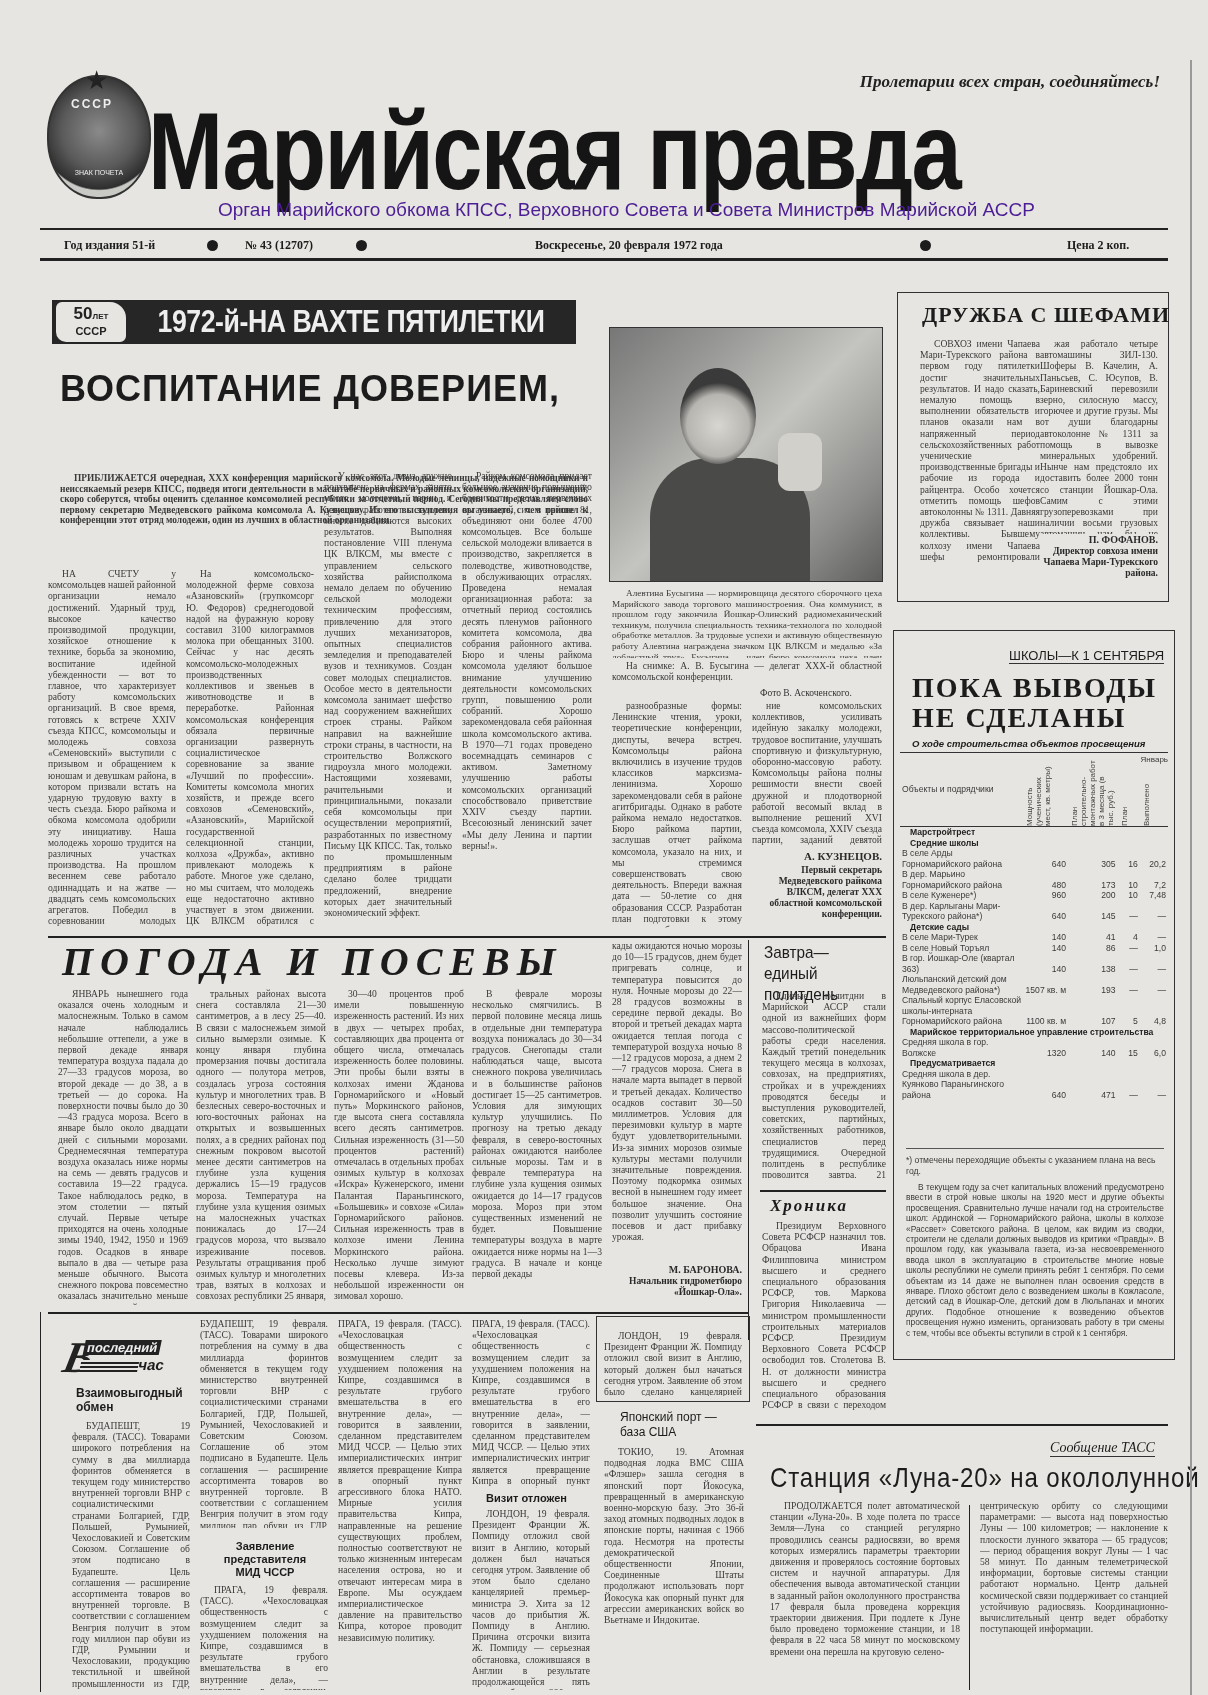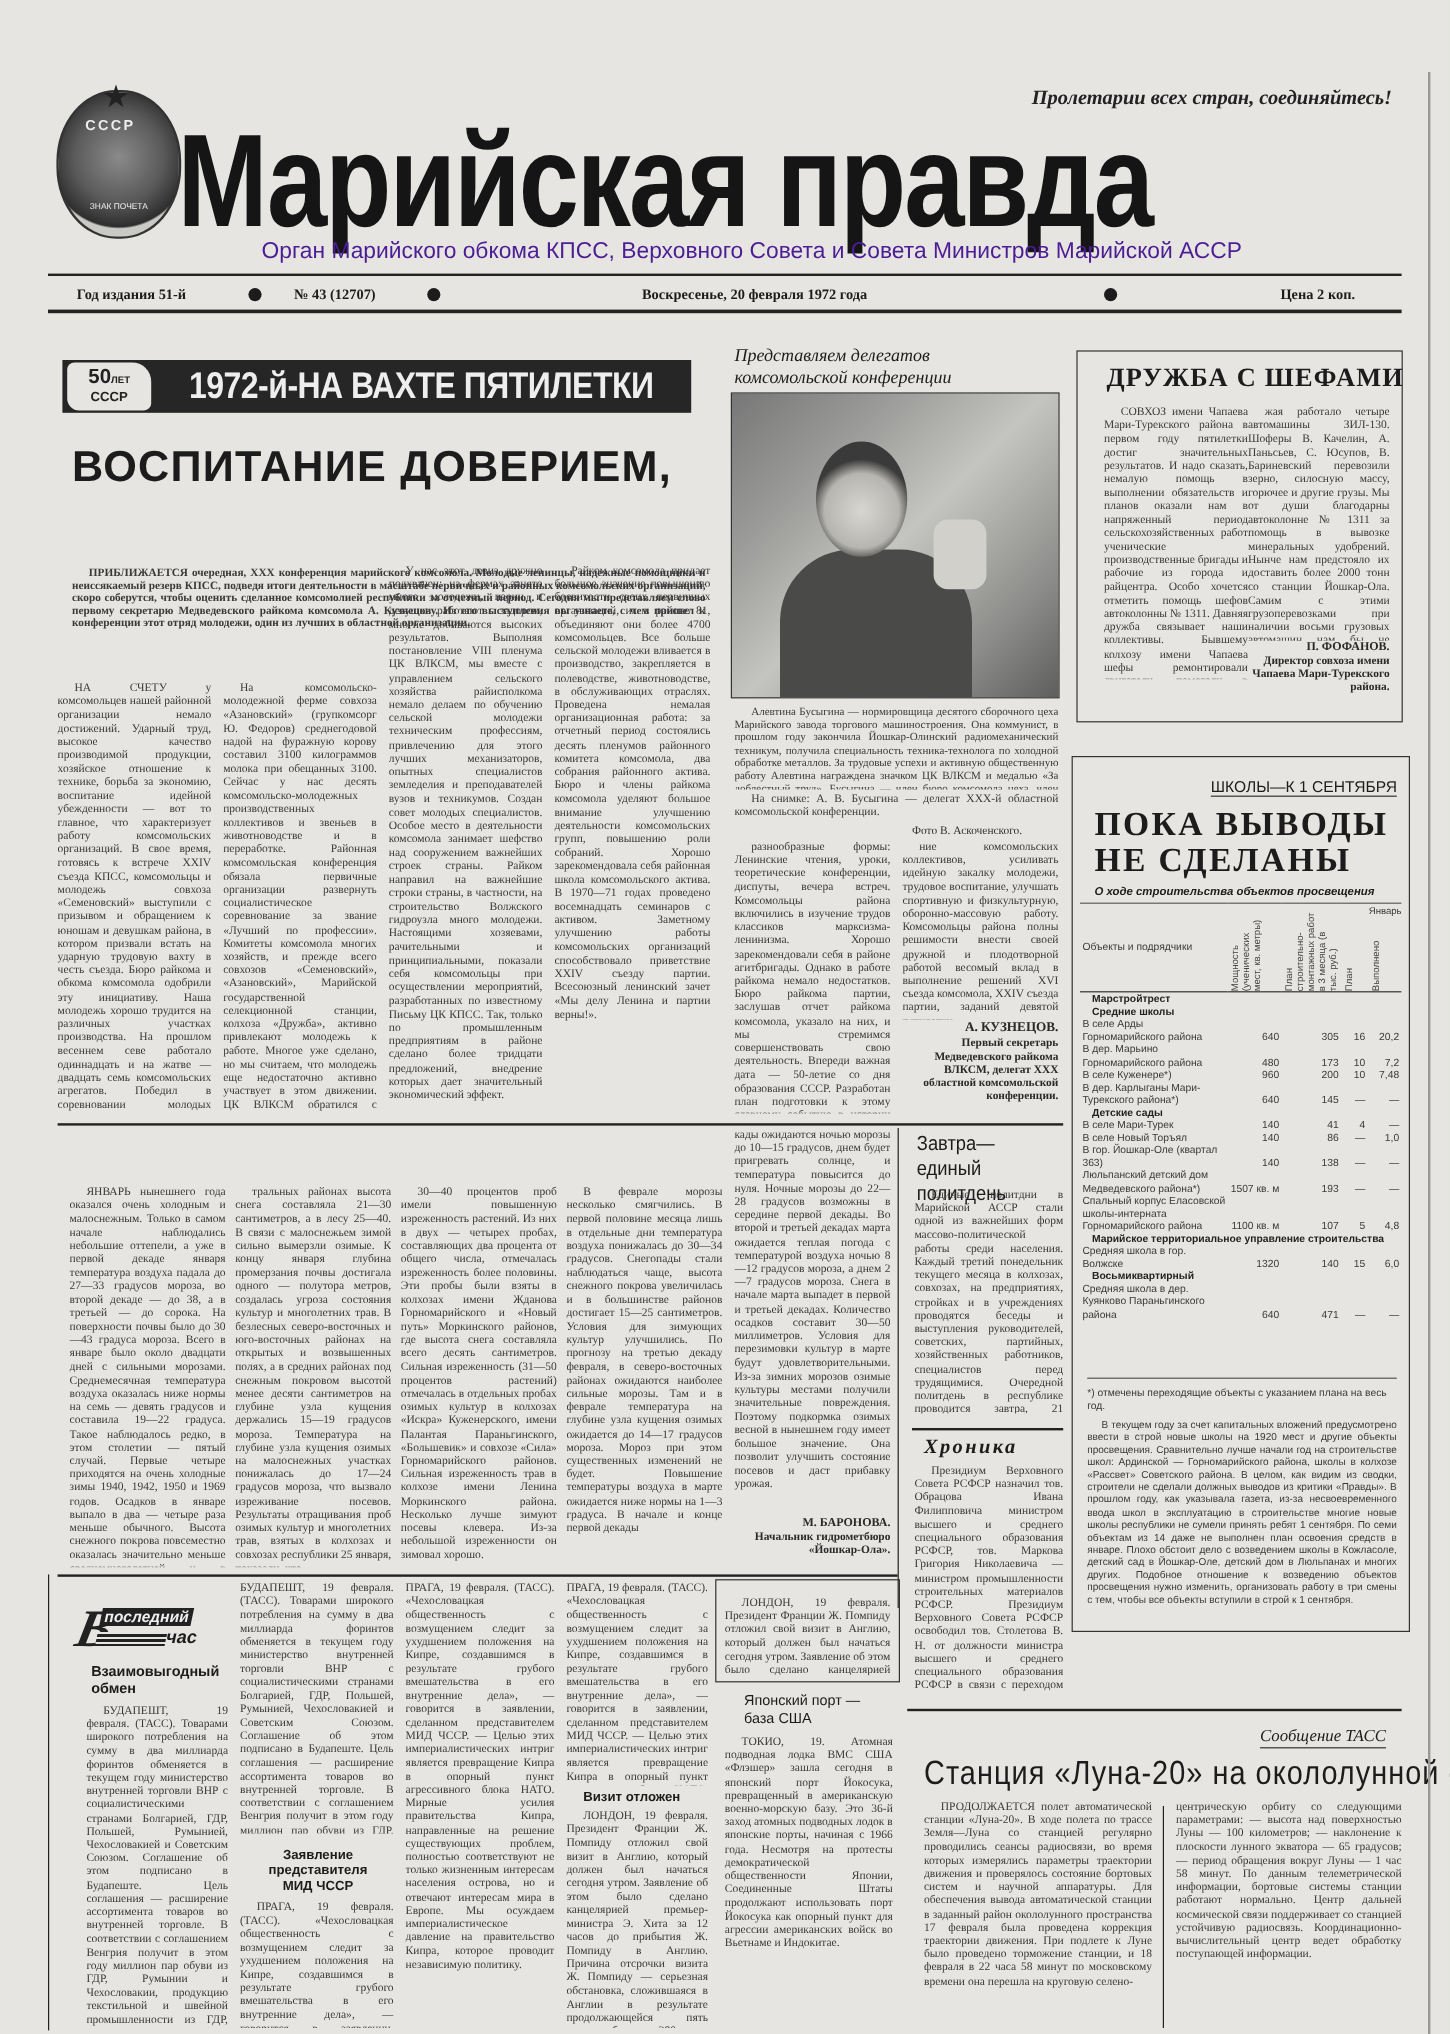--- a/index.html
+++ b/index.html
@@ -75,21 +75,20 @@
   <div class="col body-text" style="left:186px;top:568px;width:128px;height:360px;">
       <p>На комсомольско-молодежной ферме совхоза «Азановский» (групкомсорг Ю. Федоров) среднегодовой надой на фуражную корову составил 3100 килограммов молока при обещанных 3100. Сейчас у нас десять комсомольско-молодежных производственных коллективов и звеньев в животноводстве и в переработке. Районная комсомольская конференция обязала первичные организации развернуть социалистическое соревнование за звание «Лучший по профессии». Комитеты комсомола многих хозяйств, и прежде всего совхозов «Семеновский», «Азановский», Марийской государственной селекционной станции, колхоза «Дружба», активно привлекают молодежь к работе. Многое уже сделано, но мы считаем, что молодежь еще недостаточно активно участвует в этом движении. ЦК ВЛКСМ обратился с призывом по-боевому подготовиться к проведению всесоюзных смотров «Животноводство — ударное дело комсомола».</p>
     </div>
   <div class="col body-text" style="left:324px;top:470px;width:128px;height:458px;">
       <p>У нас этот девиз дружно подхвачен: на фермах занято много молодежи, парни и девушки работают с задором, многие добиваются высоких результатов. Выполняя постановление VIII пленума ЦК ВЛКСМ, мы вместе с управлением сельского хозяйства райисполкома немало делаем по обучению сельской молодежи техническим профессиям, привлечению для этого лучших механизаторов, опытных специалистов земледелия и преподавателей вузов и техникумов. Создан совет молодых специалистов. Особое место в деятельности комсомола занимает шефство над сооружением важнейших строек страны. Райком направил на важнейшие строки страны, в частности, на строительство Волжского гидроузла много молодежи. Настоящими хозяевами, рачительными и принципиальными, показали себя комсомольцы при осуществлении мероприятий, разработанных по известному Письму ЦК КПСС. Так, только по промышленным предприятиям в районе сделано более тридцати предложений, внедрение которых дает значительный экономический эффект.</p>
     </div>
   <div class="col body-text" style="left:462px;top:470px;width:130px;height:458px;">
       <p>Райком комсомола придает большое значение повышению боевитости своих первичных организаций, их в районе 81, объединяют они более 4700 комсомольцев. Все больше сельской молодежи вливается в производство, закрепляется в полеводстве, животноводстве, в обслуживающих отраслях. Проведена немалая организационная работа: за отчетный период состоялись десять пленумов районного комитета комсомола, два собрания районного актива. Бюро и члены райкома комсомола уделяют большое внимание улучшению деятельности комсомольских групп, повышению роли собраний. Хорошо зарекомендовала себя районная школа комсомольского актива. В 1970—71 годах проведено восемнадцать семинаров с активом. Заметному улучшению работы комсомольских организаций способствовало приветствие XXIV съезду партии. Всесоюзный ленинский зачет «Мы делу Ленина и партии верны!».</p>
     </div>
 
-  <div class="abs serif" style="left:612px;top:288px;width:250px;font-size:15px;font-style:italic;line-height:18px;">Представляем делегатов комсомольской конференции</div>
   <div class="photo">
     <div class="body"></div>
     <div class="head"></div>
     <div class="hand"></div>
   </div>
   <div class="col body-text" style="left:612px;top:588px;width:270px;height:70px;font-size:9.2px;line-height:10.6px;">
     <p>Алевтина Бусыгина — нормировщица десятого сборочного цеха Марийского завода торгового машиностроения. Она коммунист, в прошлом году закончила Йошкар-Олинский радиомеханический техникум, получила специальность техника-технолога по холодной обработке металлов. За трудовые успехи и активную общественную работу Алевтина награждена значком ЦК ВЛКСМ и медалью «За доблестный труд». Бусыгина — член бюро комсомола цеха, член обкома ВЛКСМ.</p>
   </div>
   <div class="col body-text" style="left:612px;top:660px;width:270px;height:24px;">
       <p>На снимке: А. В. Бусыгина — делегат XXX-й областной комсомольской конференции.</p>
@@ -221,41 +220,42 @@
             <td colspan="5">Марийское территориальное управление строительства</td>
           </tr>
       <tr>
             <td>Средняя школа в гор. Волжске</td>
             <td class="num">1320</td>
             <td class="num">140</td>
             <td class="num">15</td>
             <td class="num">6,0</td>
           </tr>
       <tr class="grp">
-            <td colspan="5">Восьмиквартирный</td>
+            <td colspan="5">Предусматривается</td>
           </tr>
       <tr>
             <td>Средняя школа в дер. Куянково Параньгинского района</td>
             <td class="num">640</td>
             <td class="num">471</td>
             <td class="num">—</td>
             <td class="num">—</td>
           </tr>
 
     </tbody>
       </table>
   </div>
   <div class="col sans" style="left:906px;top:1148px;width:258px;height:24px;font-size:8.6px;line-height:10.5px;color:#3a3a3a;border-top:1px solid #555;padding-top:6px;">
     <span>*) отмечены переходящие объекты с указанием плана на весь год.</span>
   </div>
   <div class="col sans" style="left:906px;top:1182px;width:258px;height:170px;font-size:8.4px;line-height:10.4px;color:#3a3a3a;text-align:justify;text-indent:12px;">
     <span>В текущем году за счет капитальных вложений предусмотрено ввести в строй новые школы на 1920 мест и другие объекты просвещения. Сравнительно лучше начали год на строительстве школ: Ардинской — Горномарийского района, школы в колхозе «Рассвет» Советского района. В целом, как видим из сводки, строители не сделали должных выводов из критики «Правды». В прошлом году, как указывала газета, из-за несвоевременного ввода школ в эксплуатацию в строительстве многие новые школы республики не сумели принять ребят 1 сентября. По семи объектам из 14 даже не выполнен план освоения средств в январе. Плохо обстоит дело с возведением школы в Кожласоле, детский сад в Йошкар-Оле, детский дом в Люльпанах и многих других. Подобное отношение к возведению объектов просвещения нужно изменить, организовать работу в три смены с тем, чтобы все объекты вступили в строй к 1 сентября.</span>
   </div>
 
   <div class="rule" style="left:48px;top:936px;width:838px;height:2px;"></div>
+  <div class="abs serif" style="left:62px;top:938px;font-size:40px;font-weight:bold;font-style:italic;letter-spacing:7px;">ПОГОДА И ПОСЕВЫ</div>
   <div class="col body-text" style="left:58px;top:988px;width:130px;height:318px;">
       <p>ЯНВАРЬ нынешнего года оказался очень холодным и малоснежным. Только в самом начале наблюдались небольшие оттепели, а уже в первой декаде января температура воздуха падала до 27—33 градусов мороза, во второй декаде — до 38, а в третьей — до сорока. На поверхности почвы было до 30—43 градуса мороза. Всего в январе было около двадцати дней с сильными морозами. Среднемесячная температура воздуха оказалась ниже нормы на семь — девять градусов и составила 19—22 градуса. Такое наблюдалось редко, в этом столетии — пятый случай. Первые четыре приходятся на очень холодные зимы 1940, 1942, 1950 и 1969 годов. Осадков в январе выпало в два — четыре раза меньше обычного. Высота снежного покрова повсеместно оказалась значительно меньше среднемноголетней и в большей части на безлесных северо-восточных и юго-восточных районах левобережья и в правобережье 15—20 сантиметров. В цен-</p>
     </div>
   <div class="col body-text" style="left:196px;top:988px;width:130px;height:318px;">
       <p>тральных районах высота снега составляла 21—30 сантиметров, а в лесу 25—40. В связи с малоснежьем зимой сильно вымерзли озимые. К концу января глубина промерзания почвы достигала одного — полутора метров, создалась угроза состояния культур и многолетних трав. В безлесных северо-восточных и юго-восточных районах на открытых и возвышенных полях, а в средних районах под снежным покровом высотой менее десяти сантиметров на глубине узла кущения держались 15—19 градусов мороза. Температура на глубине узла кущения озимых на малоснежных участках понижалась до 17—24 градусов мороза, что вызвало изреживание посевов. Результаты отращивания проб озимых культур и многолетних трав, взятых в колхозах и совхозах республики 25 января, показали, что</p>
     </div>
   <div class="col body-text" style="left:334px;top:988px;width:130px;height:318px;">
       <p>30—40 процентов проб имели повышенную изреженность растений. Из них в двух — четырех пробах, составляющих два процента от общего числа, отмечалась изреженность более полови­ны. Эти пробы были взяты в колхозах имени Жданова Горномарийского и «Новый путь» Моркинского районов, где высота снега составляла всего десять сантиметров. Сильная изреженность (31—50 процентов растений) отмечалась в отдельных пробах озимых культур в колхозах «Искра» Куженерского, имени Палантая Параньгинского, «Большевик» и совхозе «Сила» Горномарийского районов. Сильная изреженность трав в колхозе имени Ленина Моркинского района. Несколько лучше зимуют посевы клевера. Из-за небольшой изреженности он зимовал хорошо.</p>
     </div>
   <div class="col body-text" style="left:472px;top:988px;width:130px;height:318px;">

